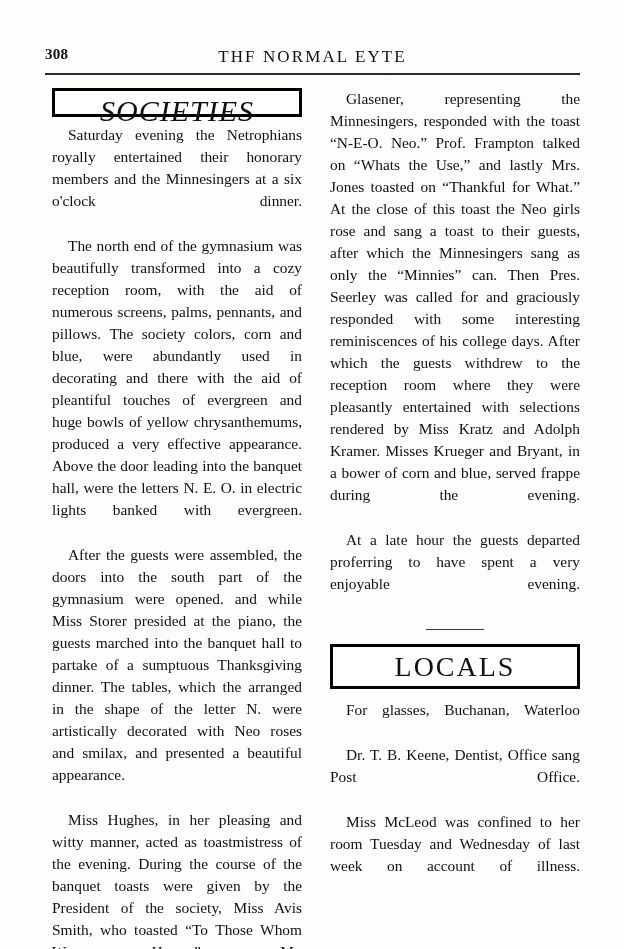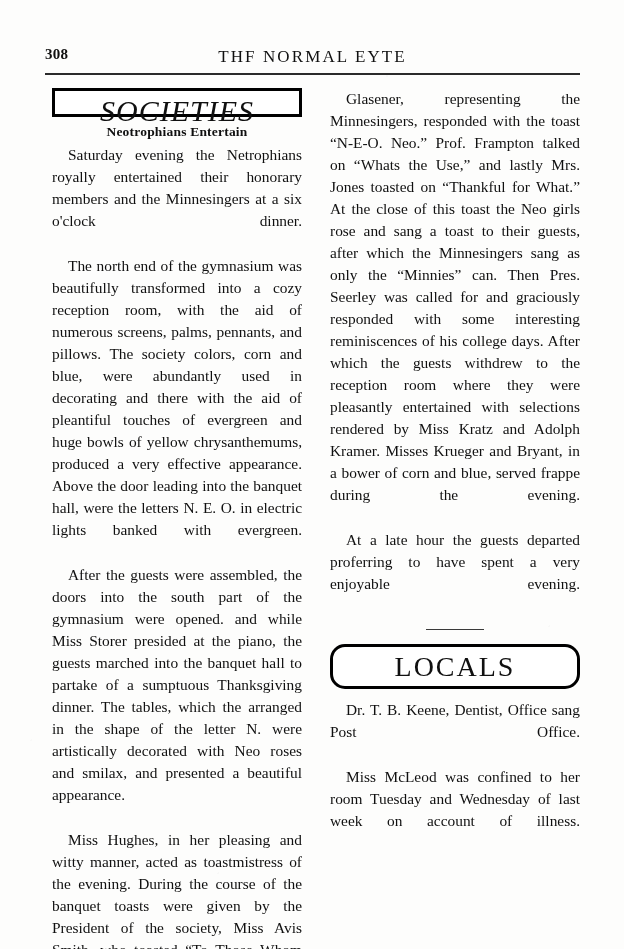--- a/index.html
+++ b/index.html
@@ -77,21 +77,20 @@
     font-size: 30px;
     font-style: italic;
     letter-spacing: 1px;
   }
   .section-box.locals {
     width: 250px;
     height: 45px;
     line-height: 39px;
     margin-top: 14px;
     margin-bottom: 10px;
-    border-radius: 15px;
   }
   .section-box.locals .section-title {
     font-size: 28px;
     letter-spacing: 2px;
   }
 
   .subhead {
     text-align: center;
     font-size: 13.5px;
     font-weight: bold;
@@ -149,39 +148,39 @@
     <span class="head-title">THF NORMAL EYTE</span>
   </div>
   <div class="head-rule"></div>
 
   <div class="col col-left">
 
     <div class="section-box societies">
       <span class="section-title">SOCIETIES</span>
     </div>
 
-    <div class="subhead">Neotrophians Entertain</div>
 
     <p class="para">Saturday evening the Netrophians royally entertained their honorary members and the Minnesingers at a six o'clock dinner.</p>
     <p class="para">The north end of the gymnasium was beautifully transformed into a cozy reception room, with the aid of numerous screens, palms, pennants, and pillows. The society colors, corn and blue, were abundantly used in decorating and there with the aid of pleantiful touches of evergreen and huge bowls of yellow chrysanthemums, produced a very effective appearance. Above the door leading into the banquet hall, were the letters N. E. O. in electric lights banked with evergreen.</p>
     <p class="para">After the guests were assembled, the doors into the south part of the gymnasium were opened. and while Miss Storer presided at the piano, the guests marched into the banquet hall to partake of a sumptuous Thanksgiving dinner. The tables, which the arranged in the shape of the letter N. were artistically decorated with Neo roses and smilax, and presented a beautiful appearance.</p>
     <p class="para">Miss Hughes, in her pleasing and witty manner, acted as toastmistress of the evening. During the course of the banquet toasts were given by the President of the society, Miss Avis Smith, who toasted “To Those Whom We Honor.” Mr.</p>
 
   </div>
 
   <div class="col col-right">
 
     <p class="para">Glasener, representing the Minnesingers, responded with the toast “N-E-O. Neo.” Prof. Frampton talked on “Whats the Use,” and lastly Mrs. Jones toasted on “Thankful for What.” At the close of this toast the Neo girls rose and sang a toast to their guests, after which the Minnesingers sang as only the “Minnies” can. Then Pres. Seerley was called for and graciously responded with some interesting reminiscences of his college days. After which the guests withdrew to the reception room where they were pleasantly entertained with selections rendered by Miss Kratz and Adolph Kramer. Misses Krueger and Bryant, in a bower of corn and blue, served frappe during the evening.</p>
     <p class="para last-in-block">At a late hour the guests departed proferring to have spent a very enjoyable evening.</p>
 
     <div class="divider-rule"></div>
 
     <div class="section-box locals">
       <span class="section-title">LOCALS</span>
     </div>
 
+    <p class="para">For glasses, Buchanan, Waterloo</p>
     <p class="para">Dr. T. B. Keene, Dentist, Office sang Post Office.</p>
     <p class="para">Miss McLeod was confined to her room Tuesday and Wednesday of last week on account of illness.</p>
 
   </div>
 
   <div class="speckle"></div>
 </div>
 
 </body></html>

